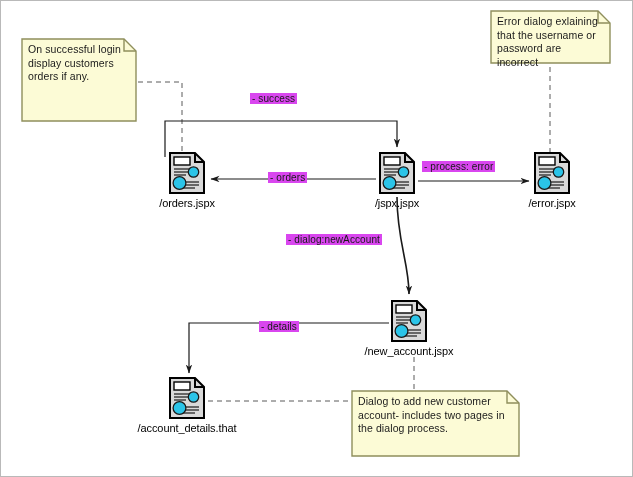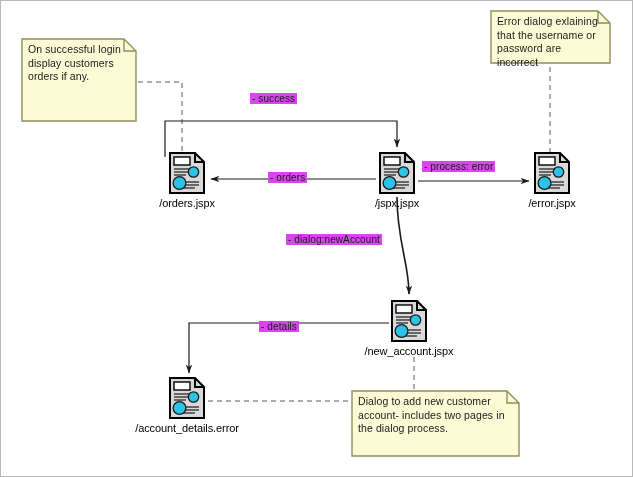--- a/index.html
+++ b/index.html
@@ -230,21 +230,21 @@
         <line x1="6" y1="18" x2="22" y2="18"></line>
         <line x1="6" y1="21" x2="22" y2="21"></line>
         <line x1="6" y1="24" x2="18" y2="24"></line>
         <line x1="14" y1="31" x2="31" y2="31"></line>
         <line x1="14" y1="34" x2="31" y2="34"></line>
         <line x1="14" y1="37" x2="27" y2="37"></line>
       </g>
       <circle cx="25.5" cy="21" r="5.2" fill="#2bc4e8" stroke="#1a1a1a" stroke-width="1.3"></circle>
       <circle cx="11.5" cy="32" r="6.4" fill="#2bc4e8" stroke="#1a1a1a" stroke-width="1.3"></circle>
     </svg>
-    <div class="caption">/account_details.error</div>
+    <div class="caption">/account_details.that</div>
   </div>
 
   <div class="edge-label" style="left:249px;top:92px;">- success</div>
   <div class="edge-label" style="left:267px;top:171px;">- orders</div>
   <div class="edge-label" style="left:421px;top:160px;">- process: error</div>
   <div class="edge-label" style="left:285px;top:233px;">- dialog:newAccount</div>
   <div class="edge-label" style="left:258px;top:320px;">- details</div>
 
 </div>
 

